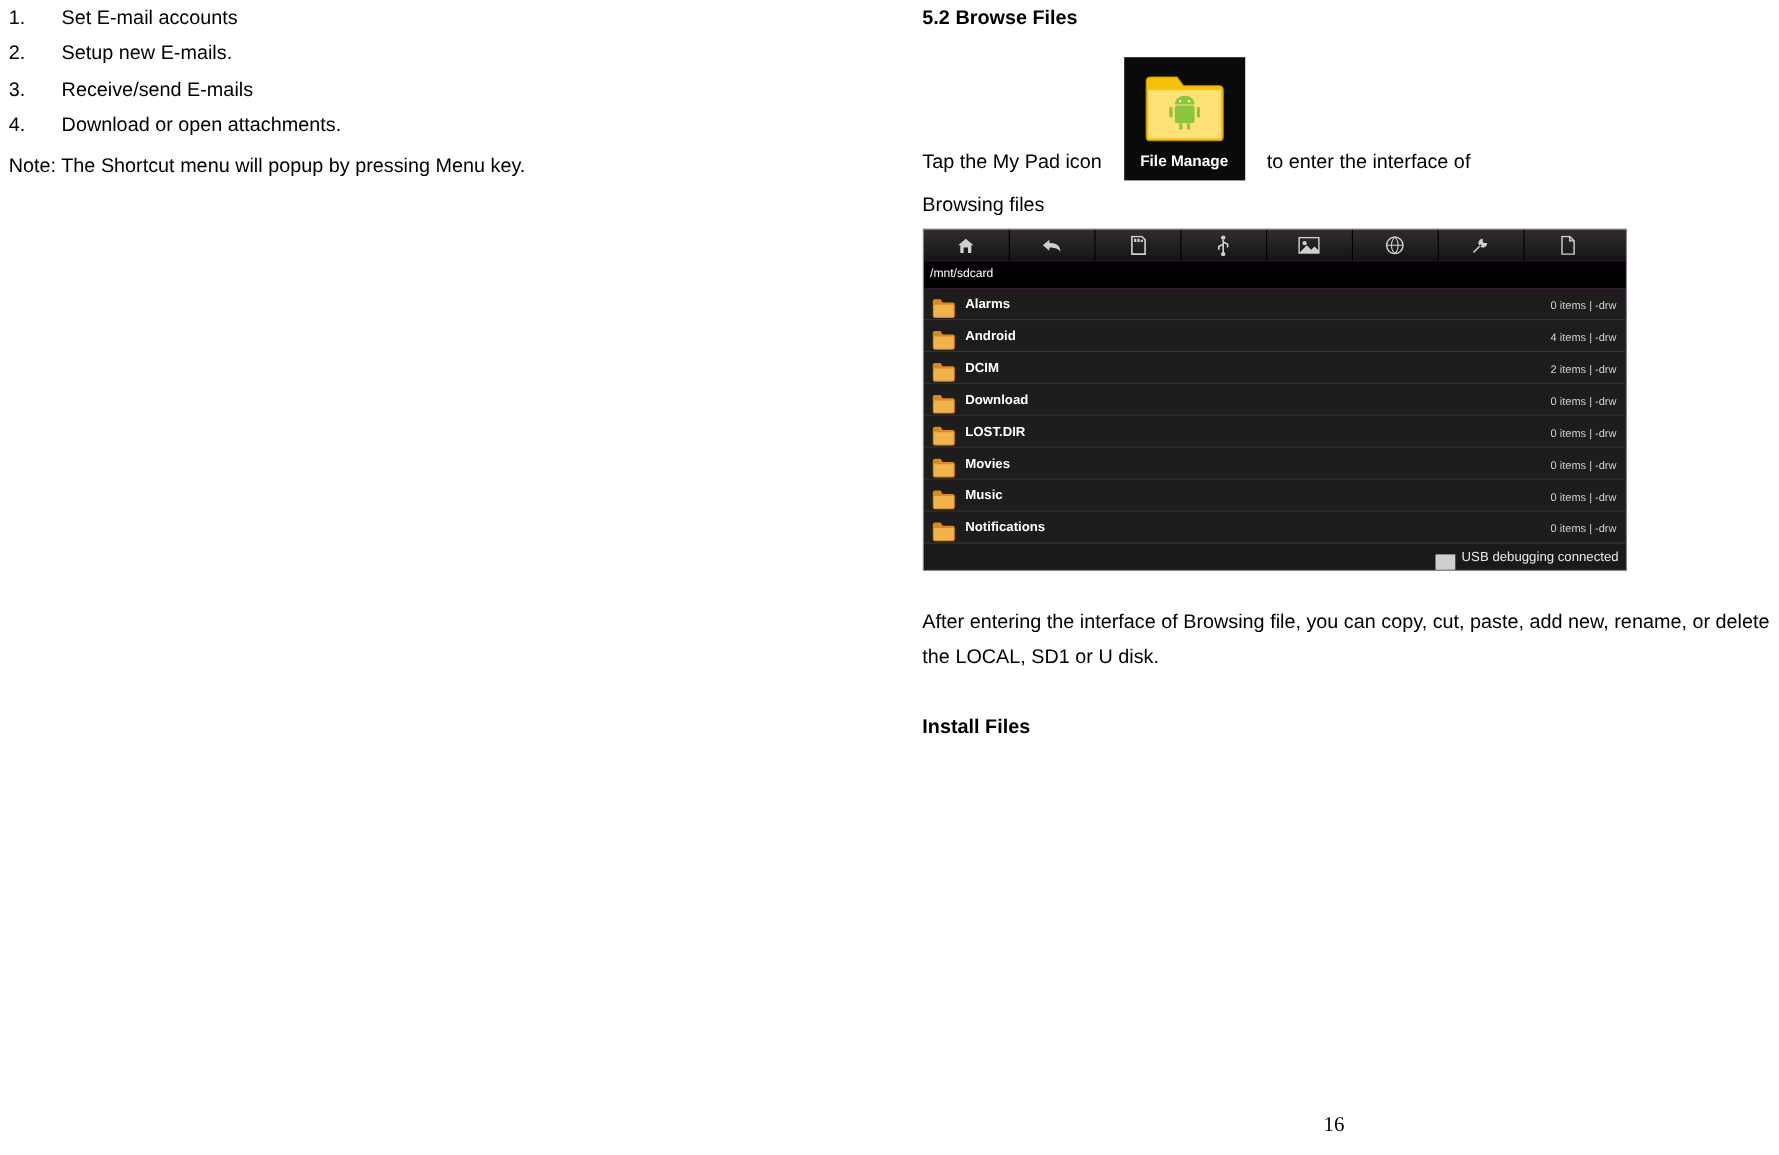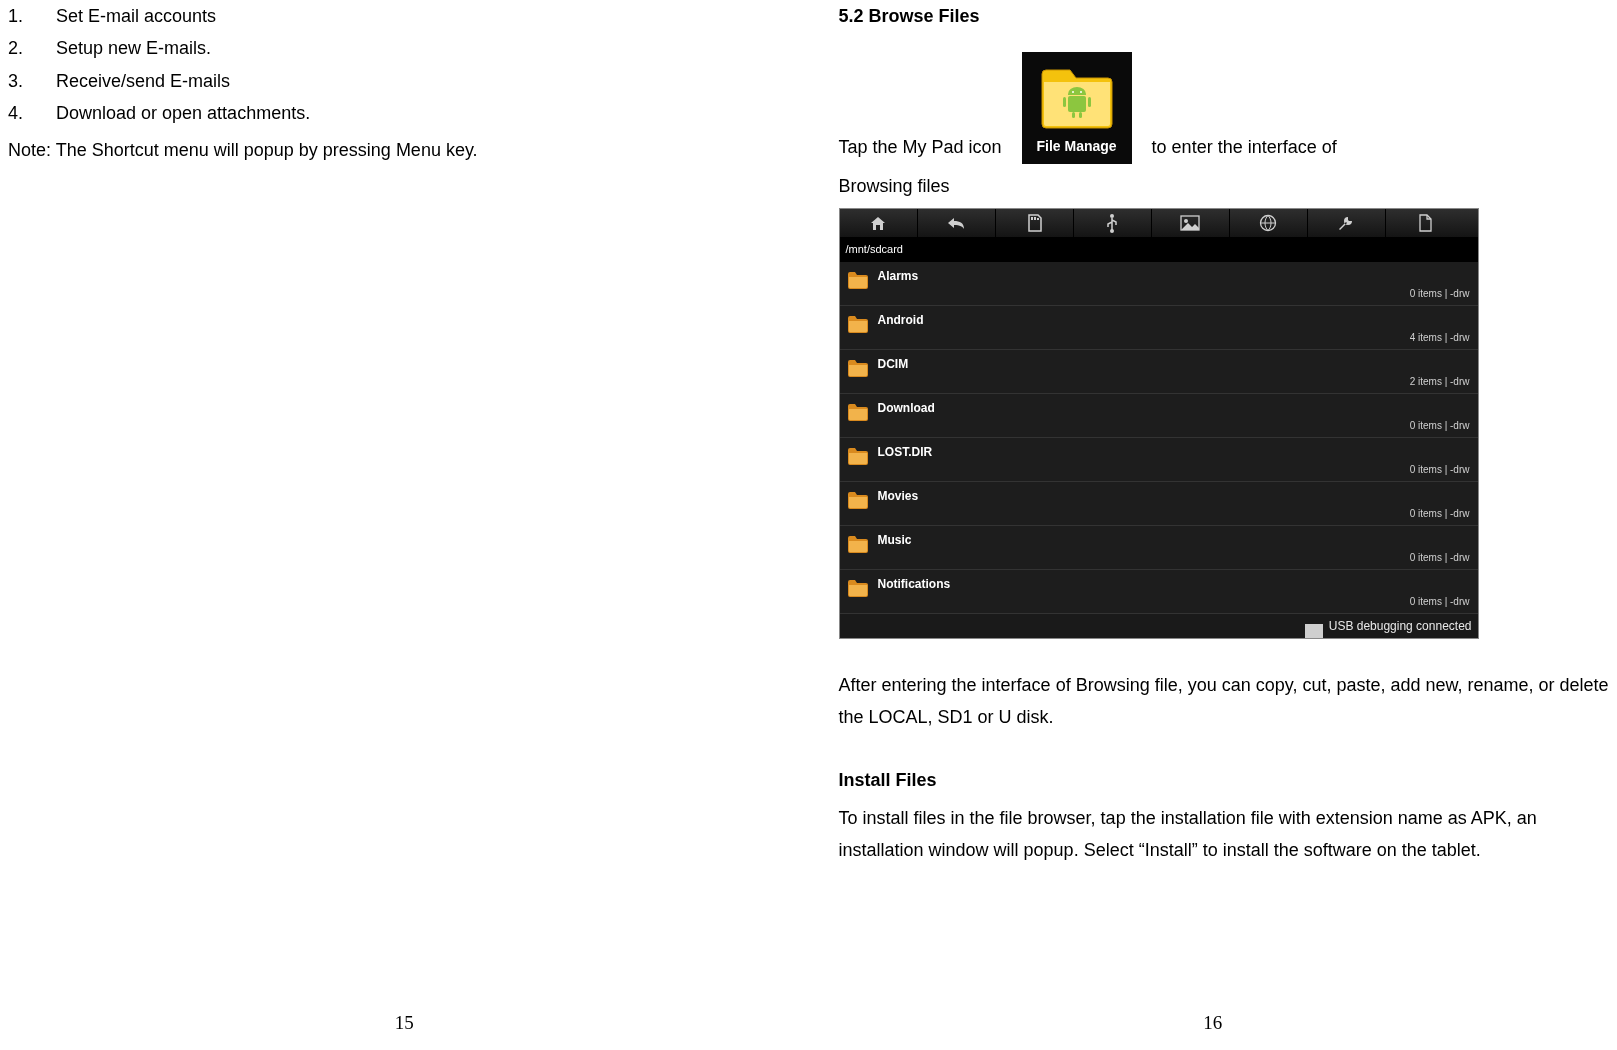--- a/index.html
+++ b/index.html
@@ -93,21 +93,21 @@
     color: #fff;
     font-size: 11px;
     padding: 2px 6px;
     background: #000;
   }
   .fm-row {
     display: flex;
     align-items: flex-start;
     padding: 4px 6px 0 6px;
     border-bottom: 1px solid #333;
-    height: 44px;
+    height: 29px;
     position: relative;
     background: #1d1d1d;
   }
   .fm-folder-icon { width: 24px; margin-right: 8px; margin-top:2px; }
   .fm-name {
     color: #fff;
     font-size: 12px;
     font-weight: bold;
   }
   .fm-meta {
@@ -157,21 +157,20 @@
       <li>
         <span class="num">3.</span>
         <span>Receive/send E-mails</span>
       </li>
       <li>
         <span class="num">4.</span>
         <span>Download or open attachments.</span>
       </li>
     </ol>
     <div class="note-line">Note: The Shortcut menu will popup by pressing Menu key.</div>
-    <div class="pagenum">15</div>
   </div>
 
   <div class="col right">
     <div class="sec-title">5.2 Browse Files</div>
 
     <div class="icon-line">
       <span>Tap the My Pad icon</span>
       <span class="icon-wrap">
         <svg width="90" height="74" viewBox="0 0 90 74">
           <path d="M10 20 L10 66 Q10 70 14 70 L76 70 Q80 70 80 66 L80 24 Q80 20 76 20 L44 20 L38 12 L14 12 Q10 12 10 16 Z" fill="#f4c20d" stroke="#c79200"></path>
@@ -316,18 +315,17 @@
 
       <div class="fm-status">
         <span class="fm-status-usb"></span>
         <span class="fm-status-label">USB debugging connected</span>
       </div>
     </div>
 
     <div class="para">After entering the interface of Browsing file, you can copy, cut, paste, add new, rename, or delete the LOCAL, SD1 or U disk.</div>
 
     <div class="subhead">Install Files</div>
-    <div class="bodytext">To install files in the file browser, tap the installation file with extension name as APK, an installation window will popup. Select “Install” to install the software on the tablet.</div>
 
     <div class="pagenum">16</div>
   </div>
 
 </div>
 
 </body></html>

